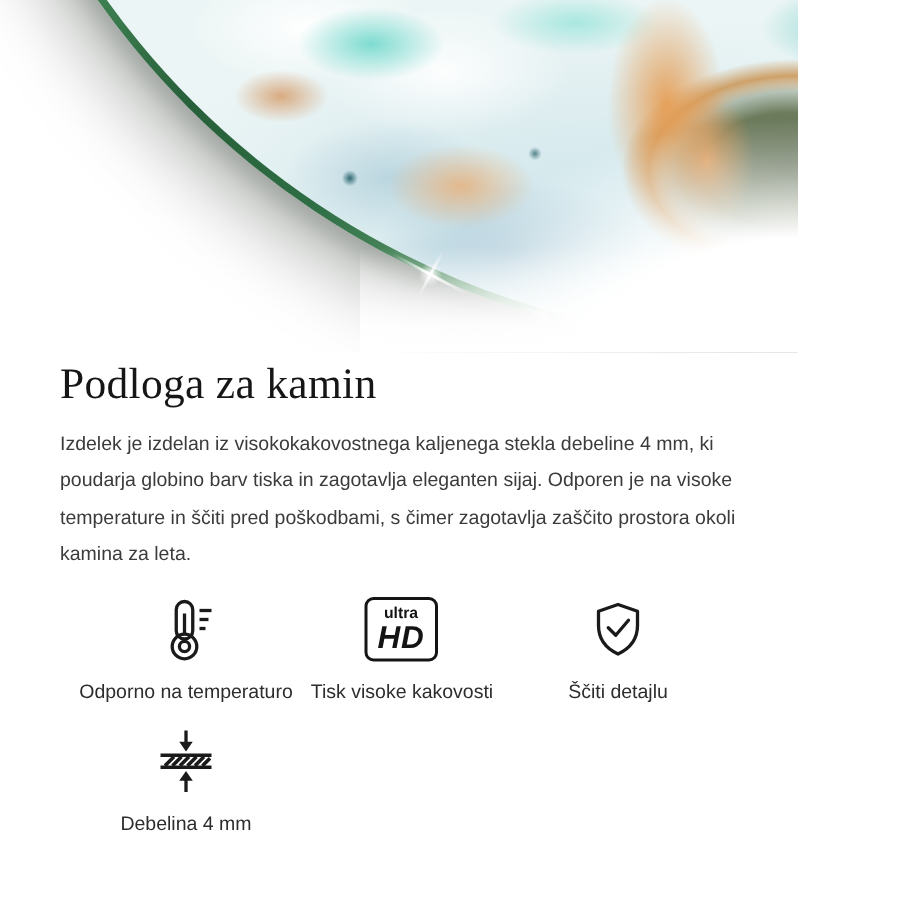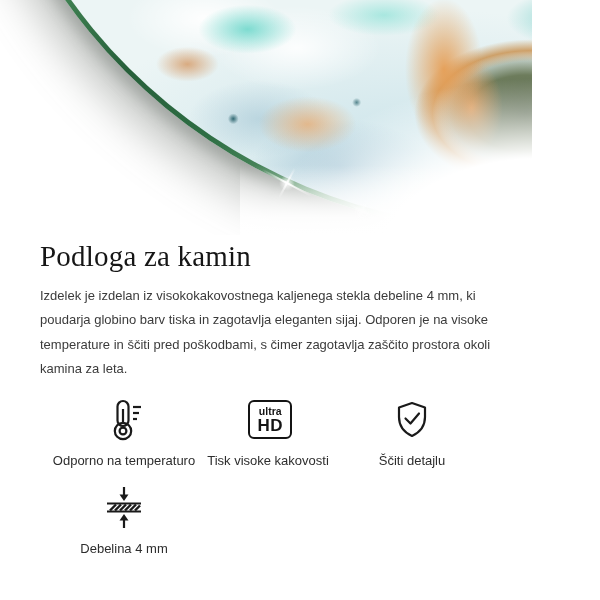--- a/index.html
+++ b/index.html
@@ -115,21 +115,21 @@
   .icon-thin   { fill: none; stroke: #1a1a1a; stroke-width: 1.8; }
   .icon-fill   { fill: #1a1a1a; stroke: none; }
 
   
   .uhd-box {
     border: 2.5px solid #141414; border-radius: 6px;
     padding: 4px 7px 3px; text-align: center; line-height: 1;
     color: #141414; background: #fff;
   }
   .uhd-top { display: block; font-size: 10.5px; font-weight: 700; }
-  .uhd-bottom { display: block; font-size: 17px; font-weight: 700; margin-top: 1px; letter-spacing: 0.5px; }
+  .uhd-bottom { display: block; font-size: 21px; font-weight: 700; margin-top: 1px; letter-spacing: 0.5px; font-style: italic; }
 </style>
 </head>
 <body>
 
 <div class="page">
 
   <div class="hero">
     <div class="disc">
       <div class="disc-art"></div>
     </div>

